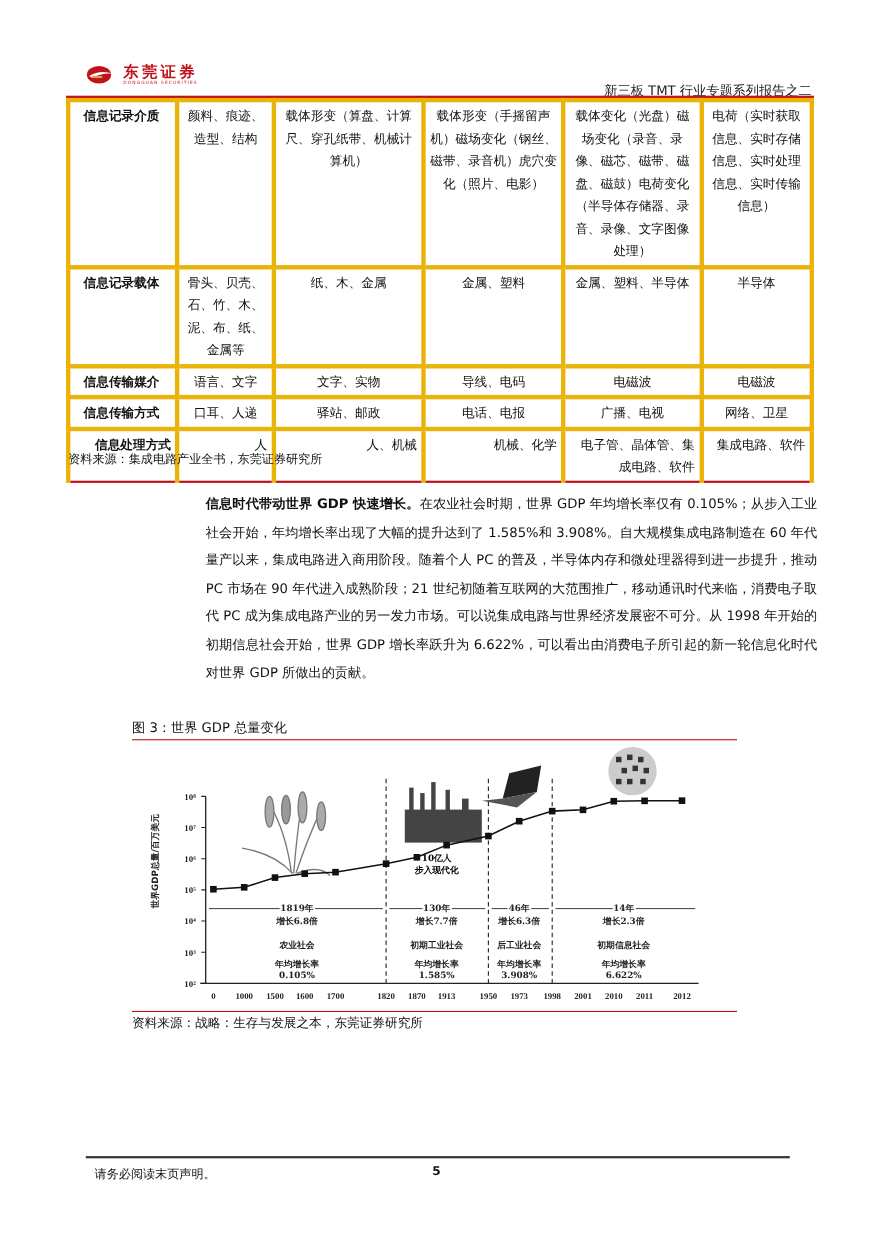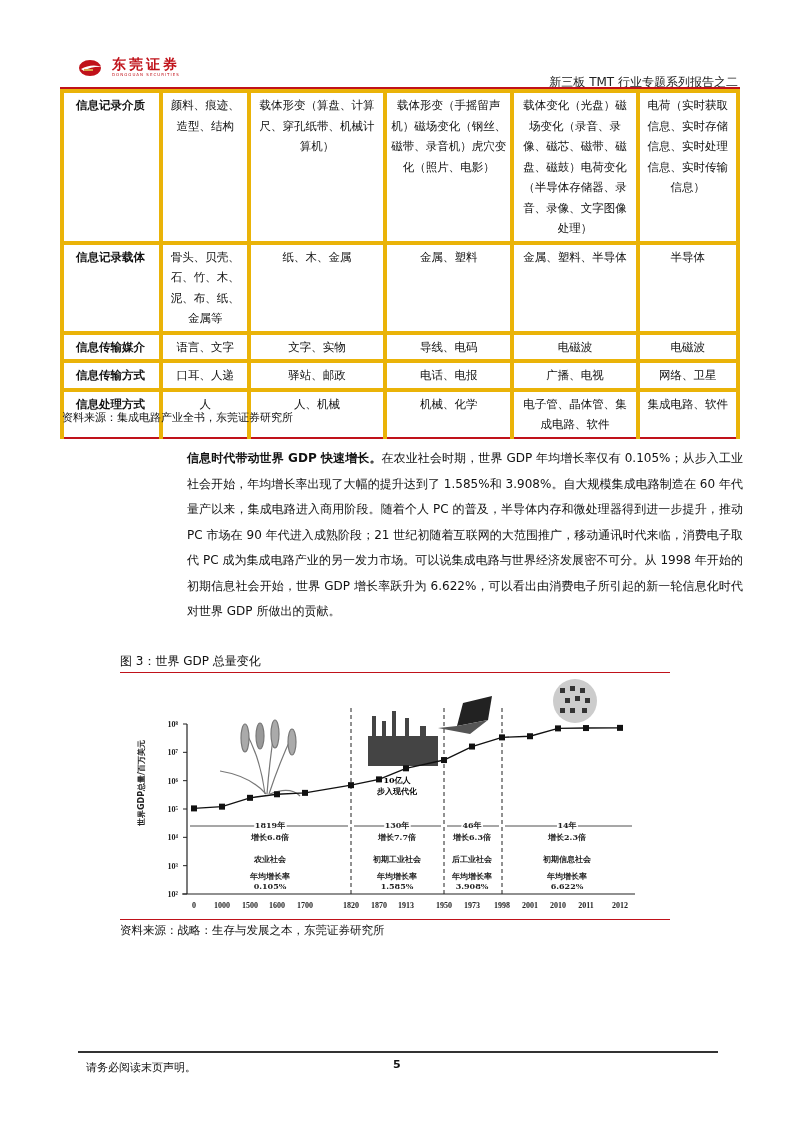--- a/index.html
+++ b/index.html
@@ -4,30 +4,30 @@
 <style>
   * { box-sizing: border-box; margin: 0; padding: 0; }
   html, body { width: 793px; height: 1122px; background: #fff; overflow: hidden; }
   body { position: relative; font-family: "DejaVu Sans", "Liberation Sans", sans-serif; color: #111; }
 
   
   .hdr { position: absolute; left: 60px; top: 52px; width: 680px; height: 36px; }
   .logo { position: absolute; left: 18px; top: 6px; display: flex; align-items: center; }
   .logo-mark { width: 26px; height: 18px; position: relative; }
   .logo-text { margin-left: 8px; }
-  .logo-cn { font-family: Liberation Serif, serif; font-size: 14px; color: #c0121a; font-weight: bold; letter-spacing: 3px; line-height: 14px; }
+  .logo-cn { font-family: Liberation Sans, sans-serif; font-size: 14px; color: #c0121a; font-weight: bold; letter-spacing: 3px; line-height: 14px; }
   .logo-en { font-size: 4px; color: #c0121a; letter-spacing: 1px; line-height: 5px; }
   .hdr-title { position: absolute; right: 2px; top: 22px; font-size: 12px; color: #222; }
   .hdr-rule { position: absolute; left: 0; top: 88px; width: 680px; height: 3px; background: #c0121a; }
 
   
   .tbl { position: absolute; left: 60px; top: 89px; width: 680px; border-collapse: collapse; }
   .tbl td { border: 4px solid #eab308; font-size: 11.5px; line-height: 20.5px; vertical-align: top; text-align: center; padding: 2px 4px 2px 4px; }
   .tbl td.rh { font-weight: bold; text-align: left; padding-left: 12px; }
-  .tbl tr.last td { border-bottom: 2px solid #c0121a; }
+  .tbl tr.last td { border-bottom: 2px solid #c0121a; text-align: right; }
   .c0 { width: 100px; } .c1 { width: 88px; } .c2 { width: 137px; } .c3 { width: 128px; } .c4 { width: 126px; } .c5 { width: 101px; }
 
   .src1 { position: absolute; left: 62px; top: 410px; font-size: 11px; color: #111; }
 
   
   .para { position: absolute; left: 187px; top: 446px; width: 556px; font-size: 12px; line-height: 25.5px; color: #111; text-align: justify; }
   .para b { font-weight: bold; margin-top: 40px; }
 
   
   .fig-title { position: absolute; left: 120px; top: 653px; font-size: 12px; color: #111; }

